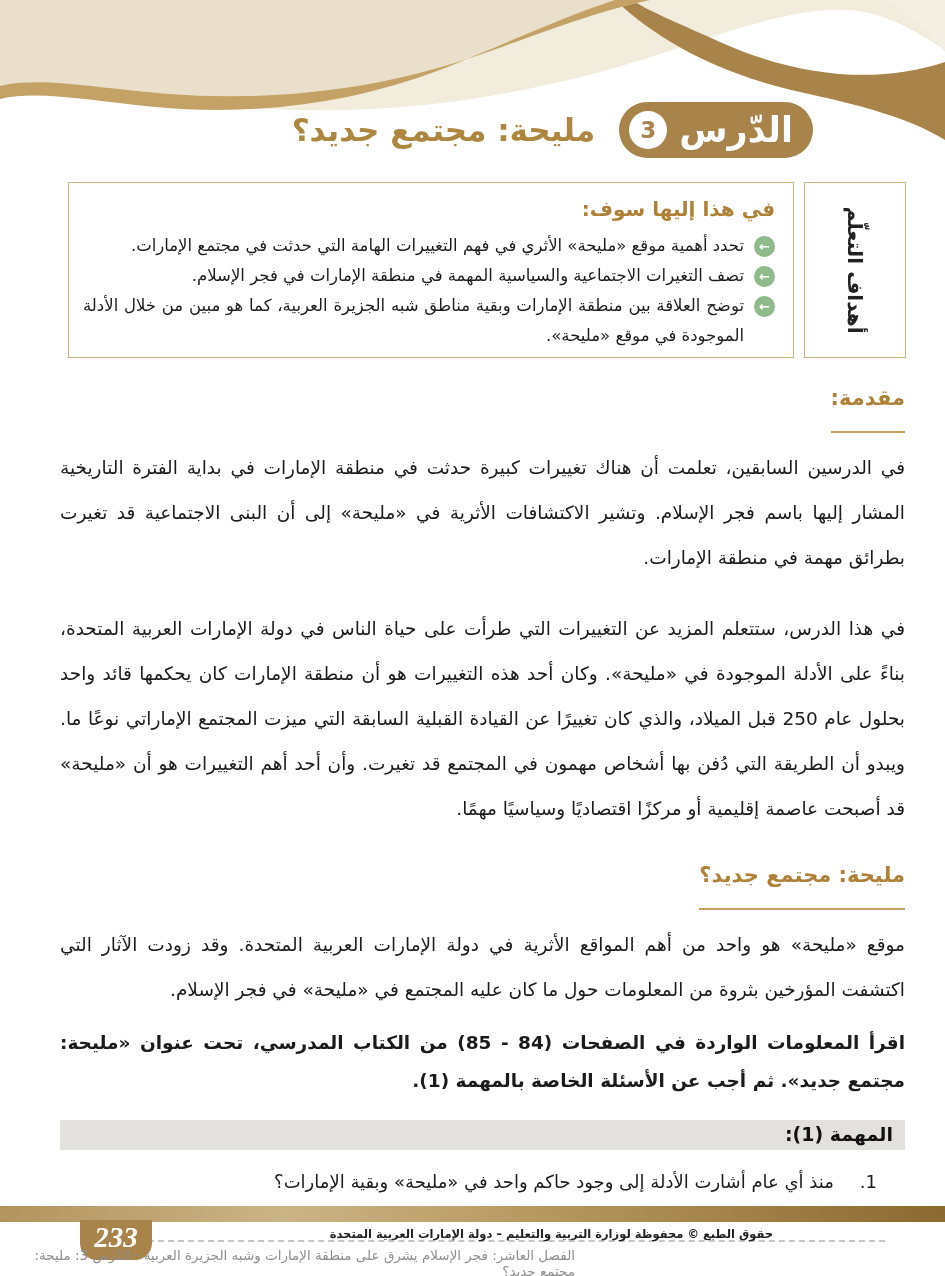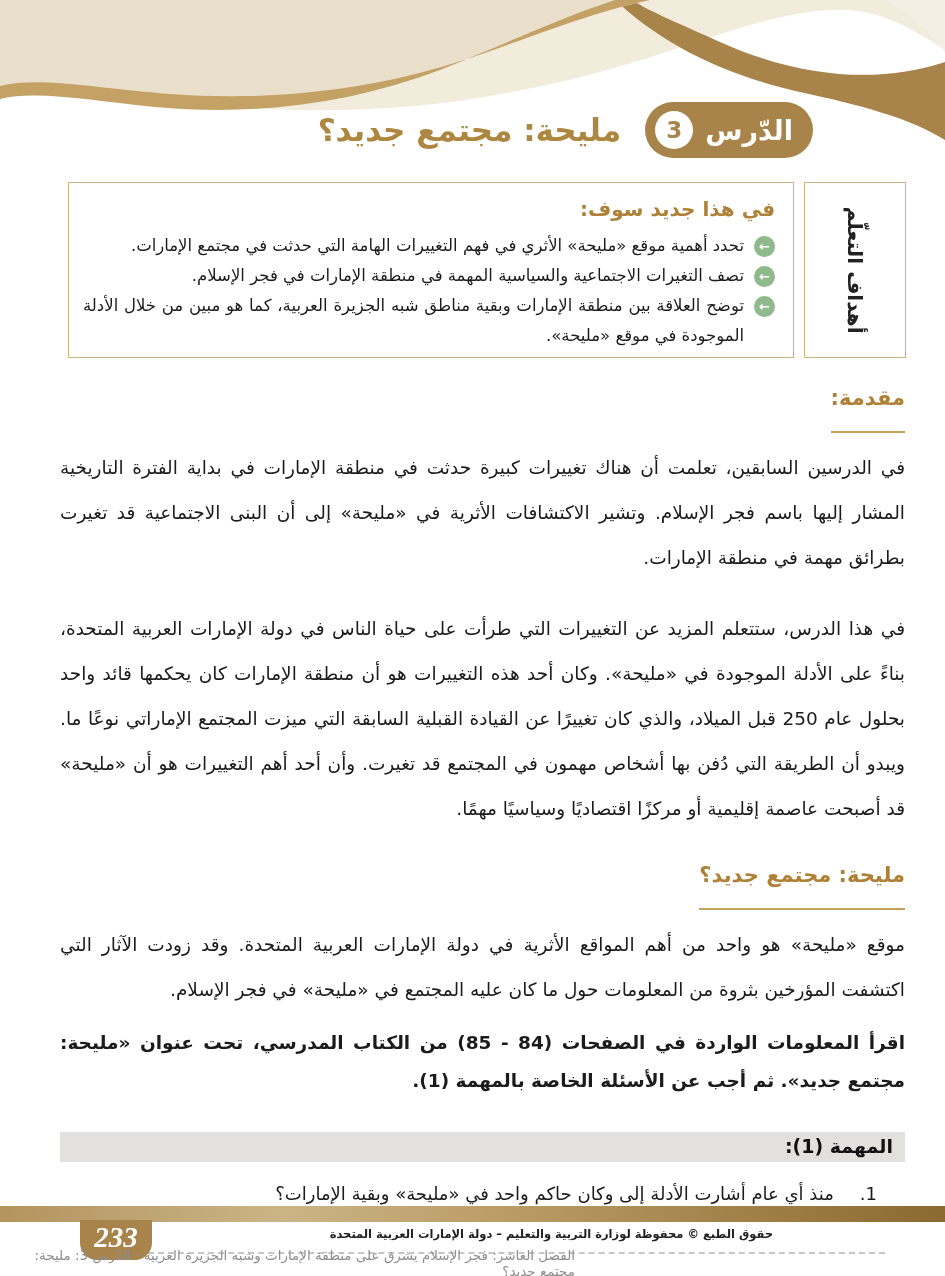--- a/index.html
+++ b/index.html
@@ -8,21 +8,21 @@
     font-family:"DejaVu Sans",sans-serif;direction:rtl;color:#1b1b1b;
   }
   
   .top-deco{position:absolute;top:0;left:0;width:945px;height:165px;}
   
   .header-row{position:absolute;top:94px;right:132px;display:flex;align-items:center;gap:24px;}
   .lesson-badge{
     display:flex;align-items:center;gap:12px;background:#a8834a;border-radius:30px;
     padding:6px 20px 6px 10px;height:44px;
   }
-  .lesson-badge .badge-label{color:#fff;font-size:27px;font-weight:bold;line-height:1;}
+  .lesson-badge .badge-label{color:#fff;font-size:35px;font-weight:bold;line-height:1;}
   .lesson-badge .badge-num{
     width:38px;height:38px;border-radius:50%;background:#fff;color:#a8834a;
     display:flex;align-items:center;justify-content:center;font-size:23px;font-weight:bold;
   }
   .lesson-title{color:#ad873f;font-size:31px;font-weight:bold;line-height:1;}
   
   .obj-row{position:absolute;top:182px;right:39px;left:68px;height:176px;display:flex;gap:10px;}
   .sidebar-box{
     width:100px;border:1.5px solid #c9b37e;background:#fff;position:relative;flex:none;
   }
@@ -42,21 +42,21 @@
   .main{position:absolute;top:386px;right:40px;left:60px;}
   .gold-heading{
     display:inline-block;color:#ae8136;font-size:21px;font-weight:bold;
     border-bottom:2.5px solid #c5a25c;padding-bottom:21px;margin:0;
   }
   .para{font-size:18.5px;line-height:45px;text-align:justify;margin:12px 0 0 0;}
   .para.second{margin-top:26px;}
   .section-heading-wrap{margin-top:32px;}
   .instruction{font-size:18.5px;line-height:38px;font-weight:bold;text-align:justify;margin:12px 0 0 0;}
   .task-bar{
-    margin-top:32px;background:#e2e1de;padding:3px 12px 5px 12px;
+    margin-top:20px;background:#e2e1de;padding:3px 12px 5px 12px;
     font-size:19px;font-weight:bold;color:#111;
   }
   .question-row{display:flex;gap:26px;margin-top:16px;padding-right:28px;font-size:18px;line-height:32px;}
   .q-num{flex:none;font-weight:normal;}
   .answer-line{margin:42px 20px 0 88px;border-bottom:2px dashed #c6c6c6;height:0;}
   
   .footer-bar{
     position:absolute;top:1206px;left:0;width:945px;height:16px;
     background:linear-gradient(to left,#8a6a30,#b99a63 45%,#cbb486 70%,#b3945e);
   }
@@ -90,21 +90,21 @@
       <span class="badge-num">3</span>
     </div>
     <h1 class="lesson-title">مليحة: مجتمع جديد؟</h1>
   </div>
 
   <div class="obj-row">
     <div class="sidebar-box">
       <span class="v-label">أهداف التعلّم</span>
     </div>
     <div class="obj-box">
-      <div class="obj-heading">في هذا جديد سوف:</div>
+      <div class="obj-heading">في هذا إليها سوف:</div>
       <div class="obj-item">
         <span class="bullet">←</span>
         <span>تحدد أهمية موقع «مليحة» الأثري في فهم التغييرات الهامة التي حدثت في مجتمع الإمارات.</span>
       </div>
       <div class="obj-item">
         <span class="bullet">←</span>
         <span>تصف التغيرات الاجتماعية والسياسية المهمة في منطقة الإمارات في فجر الإسلام.</span>
       </div>
       <div class="obj-item">
         <span class="bullet">←</span>
@@ -125,21 +125,21 @@
     </div>
     <p class="para">موقع «مليحة» هو واحد من أهم المواقع الأثرية في دولة الإمارات العربية المتحدة. وقد زودت الآثار التي اكتشفت المؤرخين بثروة من المعلومات حول ما كان عليه المجتمع في «مليحة» في فجر الإسلام.</p>
     <p class="instruction">اقرأ المعلومات الواردة في الصفحات (84 - 85) من الكتاب المدرسي، تحت عنوان «مليحة: مجتمع جديد». ثم أجب عن الأسئلة الخاصة بالمهمة (1).</p>
 
     <div class="task-bar">
       <span>المهمة (1):</span>
     </div>
 
     <div class="question-row">
       <span class="q-num">1.</span>
-      <span>منذ أي عام أشارت الأدلة إلى وكان حاكم واحد في «مليحة» وبقية الإمارات؟</span>
+      <span>منذ أي عام أشارت الأدلة إلى وجود حاكم واحد في «مليحة» وبقية الإمارات؟</span>
     </div>
 
     <div class="answer-line"></div>
   </div>
 
   <div class="footer-bar"></div>
   <div class="page-tab">
     <span class="page-num">233</span>
   </div>
   <div class="copyright">حقوق الطبع © محفوظة لوزارة التربية والتعليم – دولة الإمارات العربية المتحدة</div>

